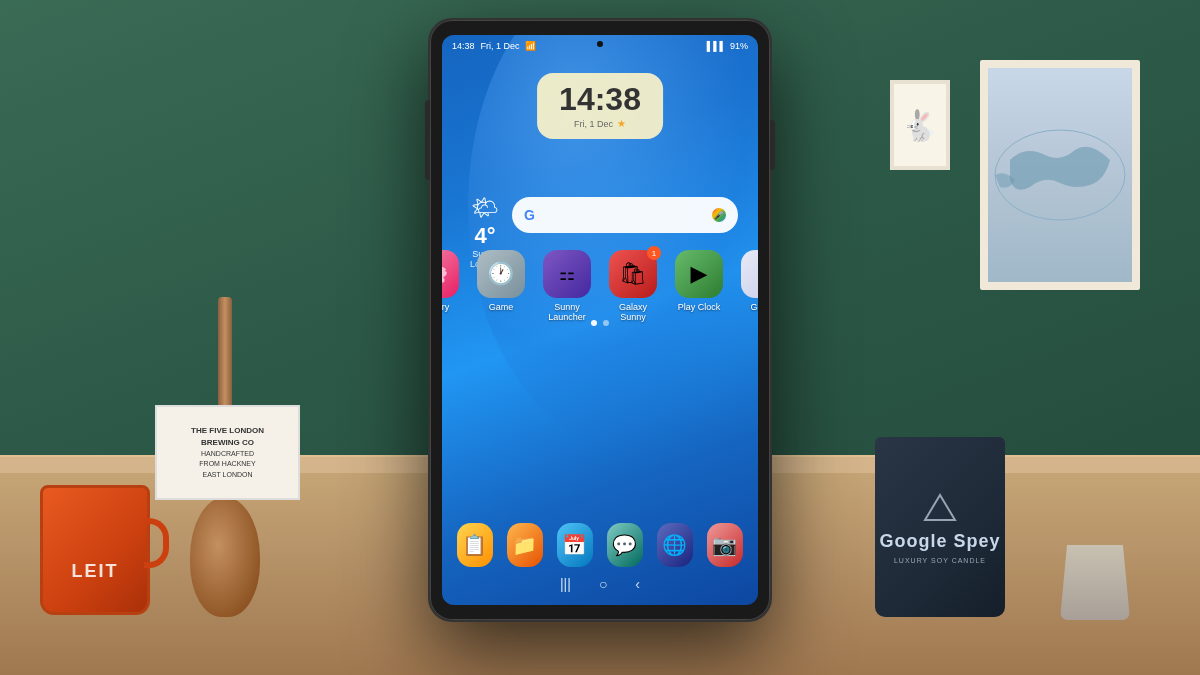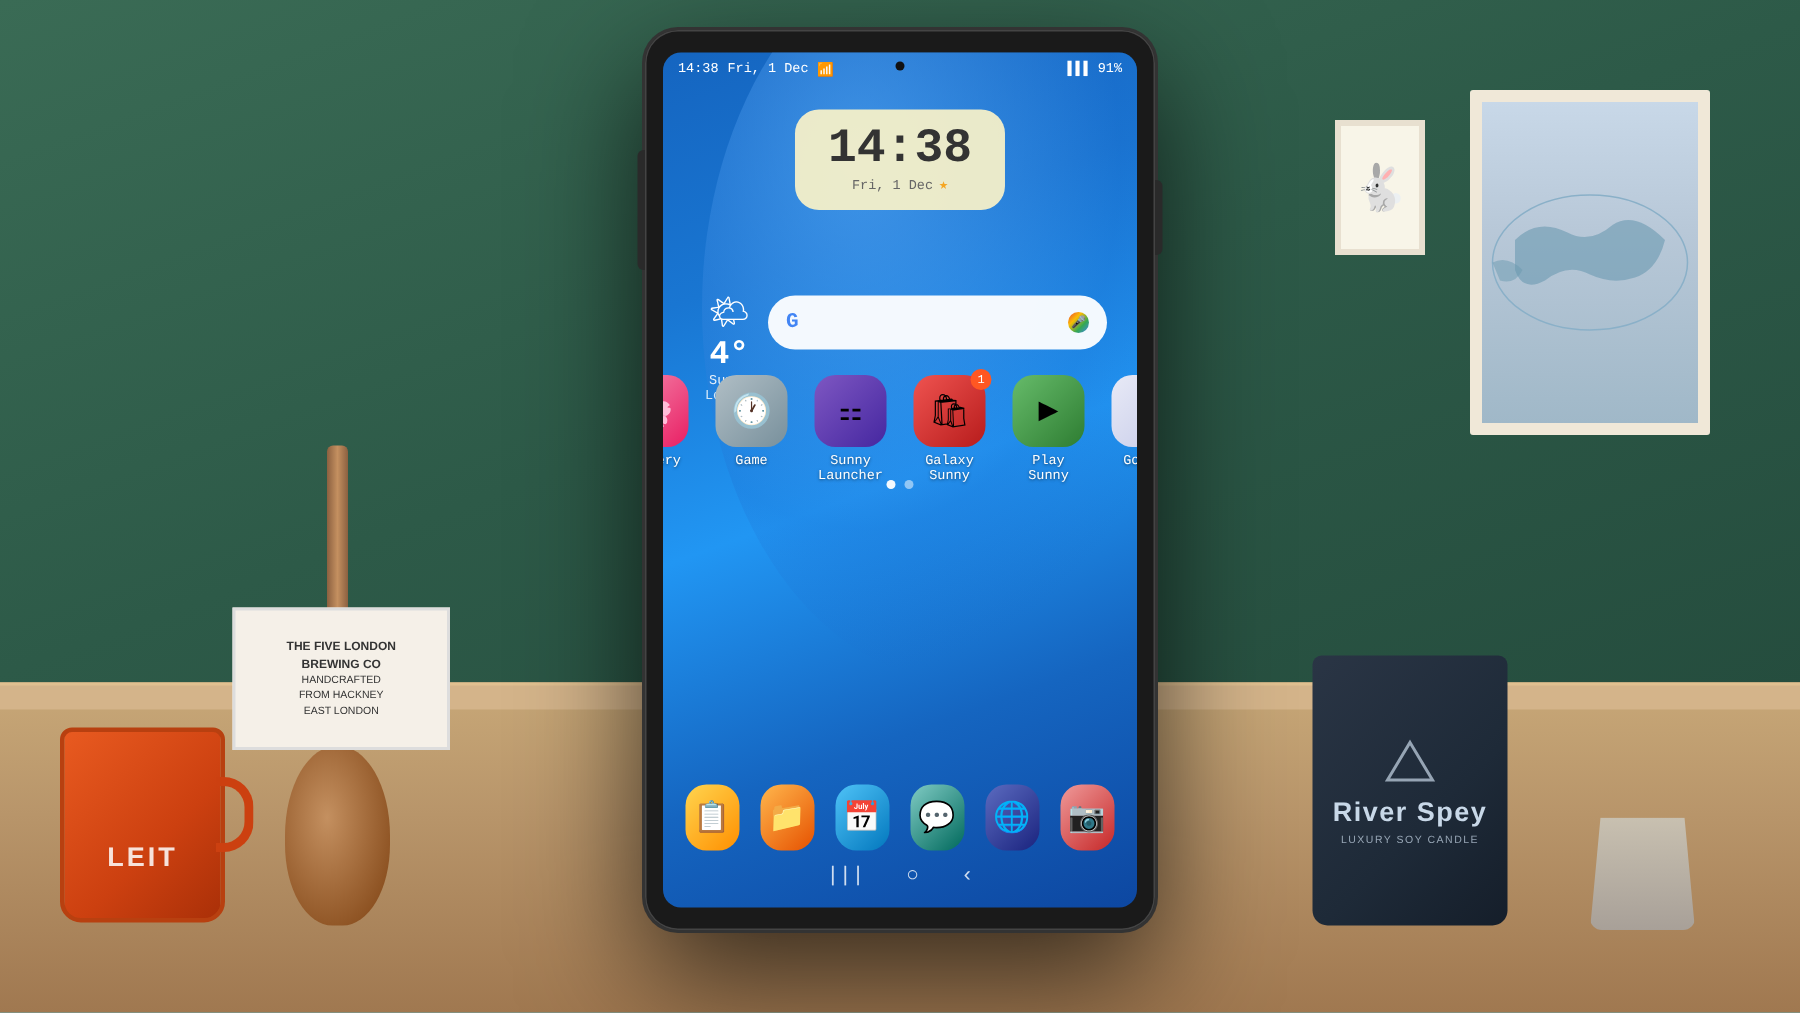--- a/index.html
+++ b/index.html
@@ -222,21 +222,20 @@
       top: 20px;
       transform: translateX(-50%);
       width: 340px;
       height: 600px;
       background: #1a1a1a;
       border-radius: 22px;
       box-shadow:
         0 0 0 2px #333,
         0 30px 80px rgba(0,0,0,0.7),
         inset 0 0 0 1px #444;
-      font-family: Liberation Mono, monospace;
     }
     
     .tablet-outer::before {
       content: '';
       position: absolute;
       right: -5px;
       top: 100px;
       width: 5px;
       height: 50px;
       background: #2a2a2a;
@@ -553,21 +552,21 @@
   <span>BREWING CO</span>
   <span style="font-weight:400;font-size:7px">HANDCRAFTED</span>
   <span style="font-weight:400;font-size:7px">FROM HACKNEY</span>
   <span style="font-weight:400;font-size:7px">EAST LONDON</span>
 </div>
 
 <div class="candle">
   <svg class="candle-icon" viewBox="0 0 40 35">
     <polygon points="20,5 35,30 5,30" fill="none" stroke="#c8d8e8" stroke-width="2"></polygon>
   </svg>
-  <div class="candle-title">River Spey</div>
+  <div class="candle-title">Google Spey</div>
   <div class="candle-subtitle">LUXURY SOY CANDLE</div>
 </div>
 
 <div class="plant-pot"></div>
 
 <div class="rabbit-poster">🐇</div>
 
 <div class="world-poster">
   <div class="world-map-bg">
     <svg width="140" height="100" viewBox="0 0 140 100">
@@ -644,21 +643,21 @@
         <div class="app-icon icon-galaxy" style="position:relative">
           <span style="font-size:22px">🛍</span>
           <div class="badge">1</div>
         </div>
         <span class="app-label">Galaxy Sunny</span>
       </div>
       <div class="app-item">
         <div class="app-icon icon-play">
           <span style="font-size:22px">▶</span>
         </div>
-        <span class="app-label">Play Sunny</span>
+        <span class="app-label">Play Clock</span>
       </div>
       <div class="app-item">
         <div class="app-icon icon-google">
           
         </div>
         <span class="app-label">Google</span>
       </div>
     </div>
 
     <div class="dots-indicator">

